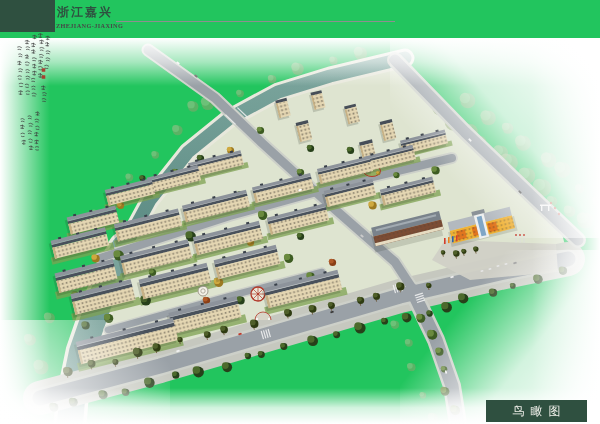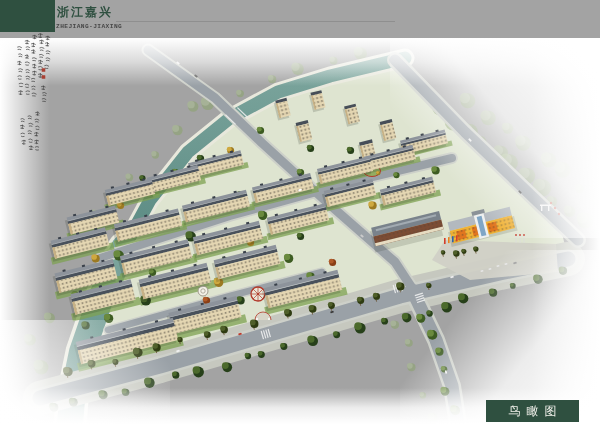--- a/index.html
+++ b/index.html
@@ -1,29 +1,29 @@
 <!DOCTYPE html>
 <html style="--brand: #2f5040;"><head>
 <meta charset="utf-8">
 <style>
   html,body{margin:0;padding:0;background:#888;}
-  .page{position:relative;width:600px;height:424px;background:#a3a3a3;overflow:hidden;
-        font-family:Liberation Mono, monospace;}
+  .page{position:relative;width:600px;height:424px;background:#22c55e;overflow:hidden;
+        font-family:Liberation Serif, serif;}
   #scene{position:absolute;left:0;top:0;}
   .logo-block{position:absolute;left:0;top:0;width:55px;height:32px;background:var(--brand,#2f5040);}
   .region-cn{position:absolute;left:57px;top:4px;font-size:12px;font-weight:bold;
              letter-spacing:2px;color:var(--brand,#2f5040);white-space:nowrap;}
   .region-en{position:absolute;left:56px;top:23px;font-size:8px;letter-spacing:.5px;color:#474747;
              transform:scale(.78);transform-origin:0 0;white-space:nowrap;font-weight:bold;}
   .header-rule{position:absolute;left:116px;top:21px;width:279px;height:1px;background:#8f8f8f;}
   .title-cn{position:absolute;right:12px;top:3px;font-size:14px;font-weight:bold;letter-spacing:.8px;
             color:#1f1f1f;white-space:nowrap;}
   .title-en{position:absolute;right:7px;top:25px;font-size:8px;font-weight:bold;letter-spacing:.7px;
             color:#2d2d2d;white-space:nowrap;}
-  .caption-box{position:absolute;left:486px;top:400px;width:93px;height:22px;background:var(--brand,#2f5040);
+  .caption-box{position:absolute;left:486px;top:400px;width:101px;height:22px;background:var(--brand,#2f5040);
                display:flex;align-items:center;justify-content:center;}
   .caption-box span{color:#f0f0ea;font-size:12px;letter-spacing:6px;text-indent:6px;white-space:nowrap;}
 </style>
 </head>
 <body>
 
 <div class="page">
   <svg id="scene" width="600" height="424" viewBox="0 0 600 424">
       <defs>
         <pattern id="win" width="4" height="4" patternUnits="userSpaceOnUse">

